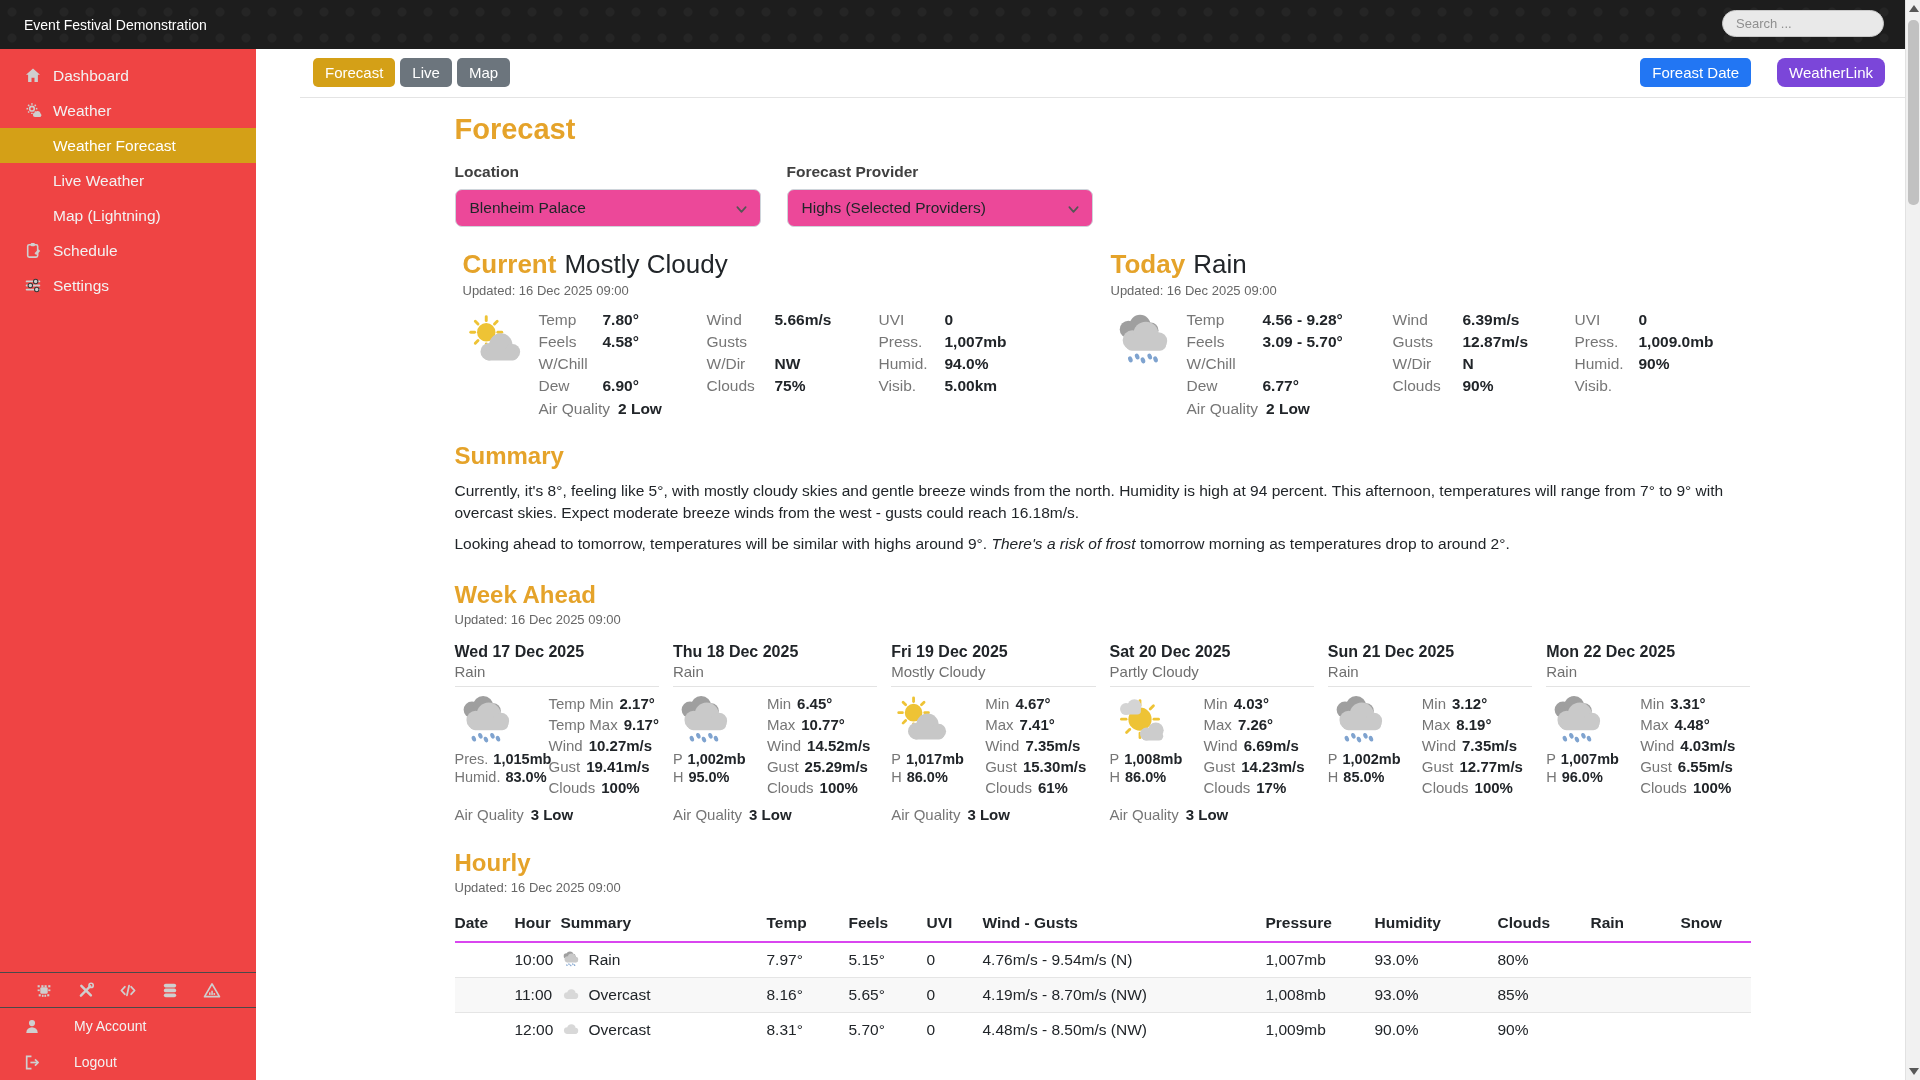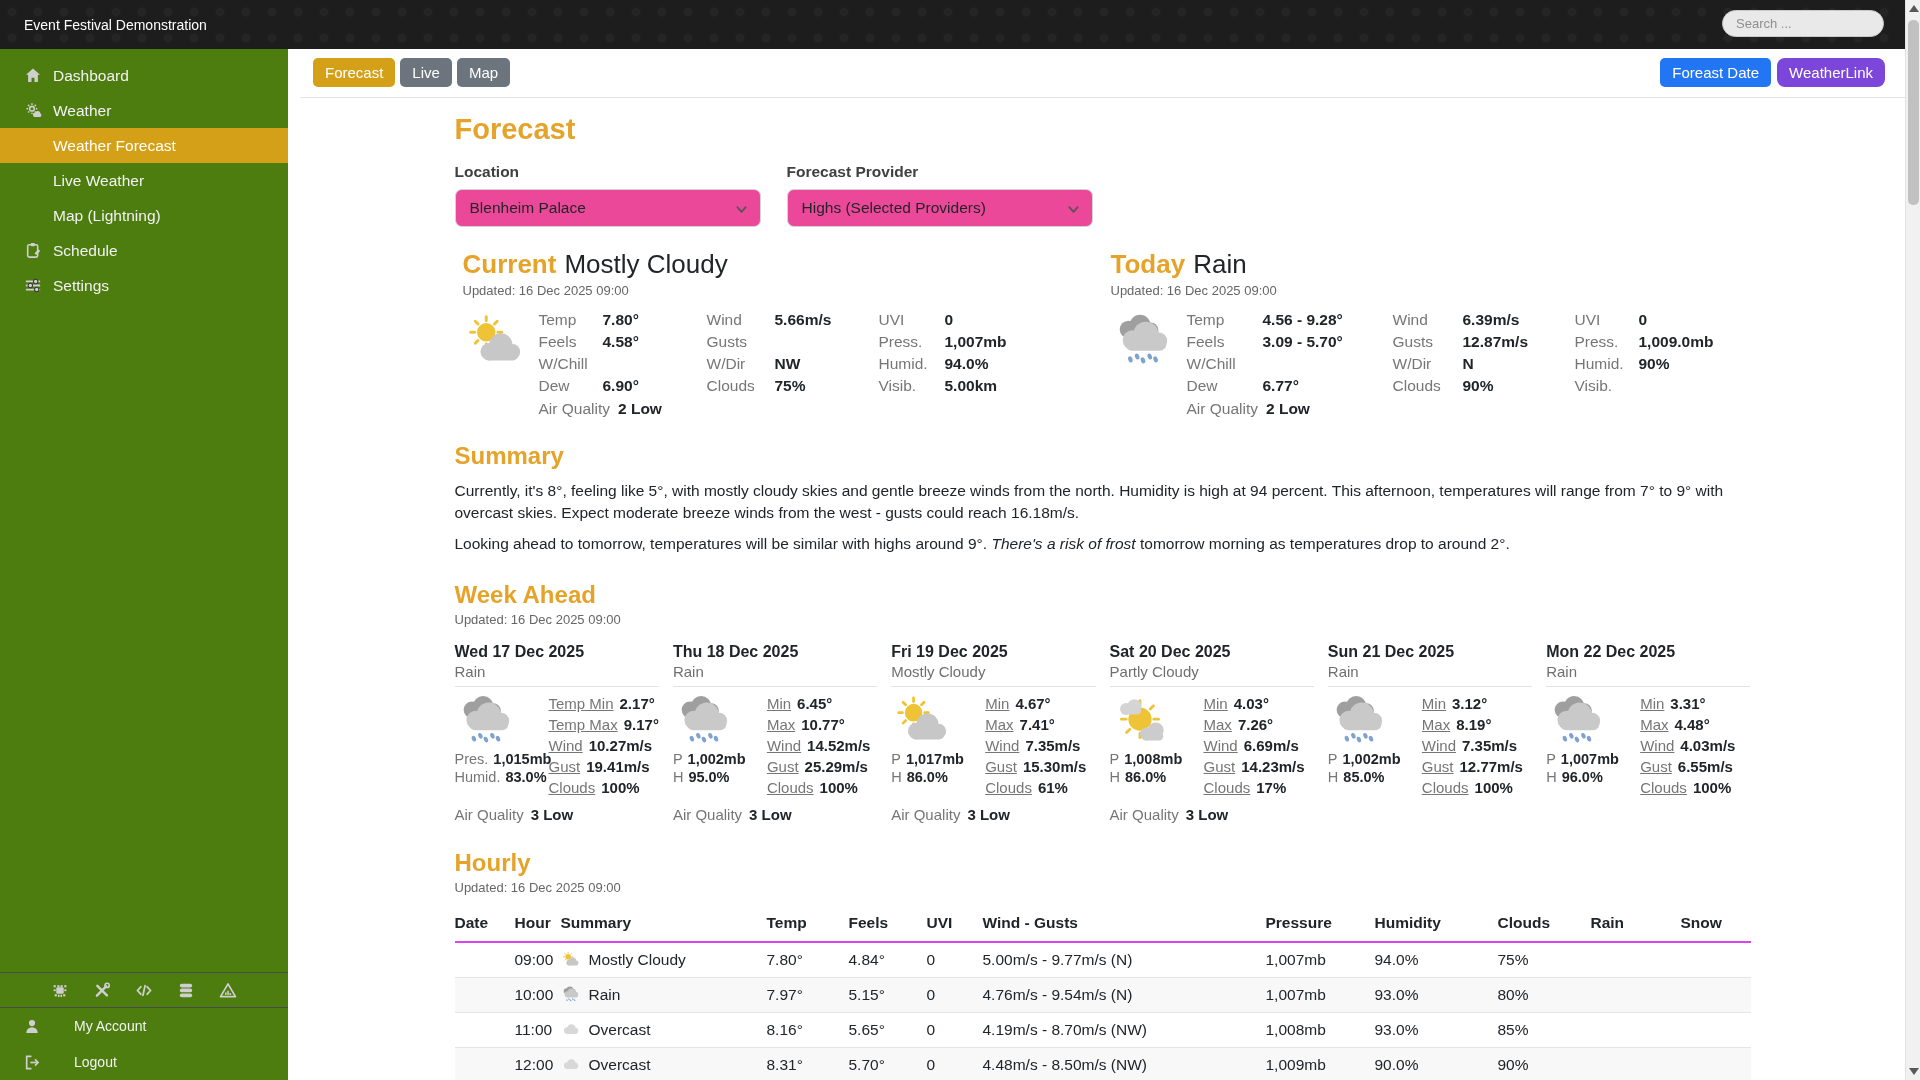--- a/index.html
+++ b/index.html
@@ -8,21 +8,21 @@
   
   .topbar { position:fixed; left:0; top:0; width:1920px; height:49px; background:#1d1d1d; z-index:20;
             background-image:radial-gradient(circle at 12px 12px, rgba(255,255,255,0.035) 4px, transparent 5px);
             background-size:26px 26px; }
   .app-title { position:absolute; left:24px; top:50%; transform:translateY(-50%); color:#fff; font-size:14px; }
   .search-input { position:absolute; right:36px; top:10px; width:162px; height:27px; background:#e9e9e9;
             border:1px solid #c9c9c9; border-radius:14px; padding:0 13px; font-size:13px; color:#333; outline:none; }
   .search-input::placeholder { color:#8f8f8f; }
 
   
-  .sidebar { position:fixed; left:0; top:49px; width:288px; height:1031px; background:#4d7c0f; z-index:15;
+  .sidebar { position:fixed; left:0; top:49px; width:256px; height:1031px; background:#ef4444; z-index:15;
              display:flex; flex-direction:column;text-align:right; }
   .nav { padding-top:9px; flex:1; }
   .nav-item { height:35px; display:flex; align-items:center; font-size:15.5px; color:#f2f2f2; cursor:pointer; }
   .nav-item .ni { width:20px; height:17px; margin-left:23px; margin-right:10px; flex:none; }
   .nav-item.sub { padding-left:53px; }
   .nav-item.active { background:#d4a017; color:#ffffff; }
   .side-foot { }
   .tool-row { height:36px; border-top:1px solid #4a4a4a; border-bottom:1px solid #4a4a4a;
               display:flex; align-items:center; justify-content:center; gap:24px; }
   .tool-row svg { width:18px; height:17px; }
@@ -32,21 +32,21 @@
   
   .main { position:fixed; left:300px; top:49px; width:1605px; height:1031px; background:#fff; overflow:hidden; }
   .actionbar { height:49px; border-bottom:1px solid #e4e4e4; position:relative; background:#fff; }
   .view-buttons { position:absolute; left:13px; top:9px; display:flex; gap:5px; }
   .btn { display:inline-block; border:none; border-radius:5px; color:#fff; font-size:15px; padding:6px 12px;
          font-family:inherit; cursor:pointer; line-height:1.15; }
   .btn-amber  { background:#d4a017; }
   .btn-gray   { background:#6c757d; }
   .btn-blue   { background:#2276f3; }
   .btn-purple { background:#7b46d9;border-radius:8px; }
-  .right-buttons { position:absolute; right:20px; top:9px; display:flex; gap:6px; }
+  .right-buttons { position:absolute; right:20px; top:9px; display:flex; gap:26px; }
 
   .content { height:982px; overflow:hidden; }
   .container { width:1296px; margin:0 auto; }
 
   h2.page-h { font-size:29px; font-weight:700; color:#e5a32a; margin:15px 0 17px; }
   .sec-h { font-size:24px; font-weight:700; color:#e5a32a; margin:0; }
 
   
   .selects-row { display:flex; gap:26px; margin-bottom:22px; }
   .sel-group { width:306px; }
@@ -81,21 +81,21 @@
   .week-grid { display:grid; grid-template-columns:repeat(6,1fr); gap:14px; margin-top:16px; }
   .d-date { font-size:16px; font-weight:700; color:#212529; }
   .d-cond { font-size:15px; color:#6f6f6f; padding-bottom:6px; border-bottom:1px solid #e3e3e3; margin-top:2px; }
   .d-body { display:flex; margin-top:8px; }
   .d-left { width:94px; flex:none; }
   .d-left .wicon { width:60px; height:52px; display:block; margin-bottom:4px; }
   .d-ph { font-size:14.5px; margin-top:2px; white-space:nowrap; }
   .d-ph .lbl { margin-right:5px; }
   .d-stats { font-size:15px; }
   .d-stats .srow { margin-bottom:4px; white-space:nowrap; }
-  .d-stats .lbl { margin-right:6px;text-decoration:underline; }
+  .d-stats .lbl { margin-right:6px; }
   .d-aq { font-size:15px; margin-top:6px; }
   .d-aq .lbl { margin-right:7px; }
 
   
   .hourly-sec { margin-top:26px; }
   table.hourly { width:100%; border-collapse:collapse; table-layout:fixed; font-size:15.5px; margin-top:12px; }
   table.hourly th { text-align:left; font-weight:700; color:#212529; padding:6px 6px 9px 0; border-bottom:2px solid #d946ef; }
   table.hourly td { padding:8px 6px 8px 0; color:#212529; }
   table.hourly tbody tr + tr td { border-top:1px solid #e5e5e5; }
   table.hourly tbody tr:nth-child(even) { background:#f8f8f8; }
@@ -662,36 +662,20 @@
               <th>Pressure</th>
               <th>Humidity</th>
               <th>Clouds</th>
               <th>Rain</th>
               <th>Snow</th>
             </tr>
           </thead>
           <tbody>
             <tr>
               <td></td>
-              <td>09:00</td>
-              <td><svg class="cell-icon">
-                    <use href="#wx-sun-cloud"></use>
-                  </svg><span>Mostly Cloudy</span></td>
-              <td>7.80°</td>
-              <td>4.84°</td>
-              <td>0</td>
-              <td>5.00m/s - 9.77m/s (N)</td>
-              <td>1,007mb</td>
-              <td>94.0%</td>
-              <td>75%</td>
-              <td></td>
-              <td></td>
-            </tr>
-            <tr>
-              <td></td>
               <td>10:00</td>
               <td><svg class="cell-icon">
                     <use href="#wx-rain"></use>
                   </svg><span>Rain</span></td>
               <td>7.97°</td>
               <td>5.15°</td>
               <td>0</td>
               <td>4.76m/s - 9.54m/s (N)</td>
               <td>1,007mb</td>
               <td>93.0%</td>

